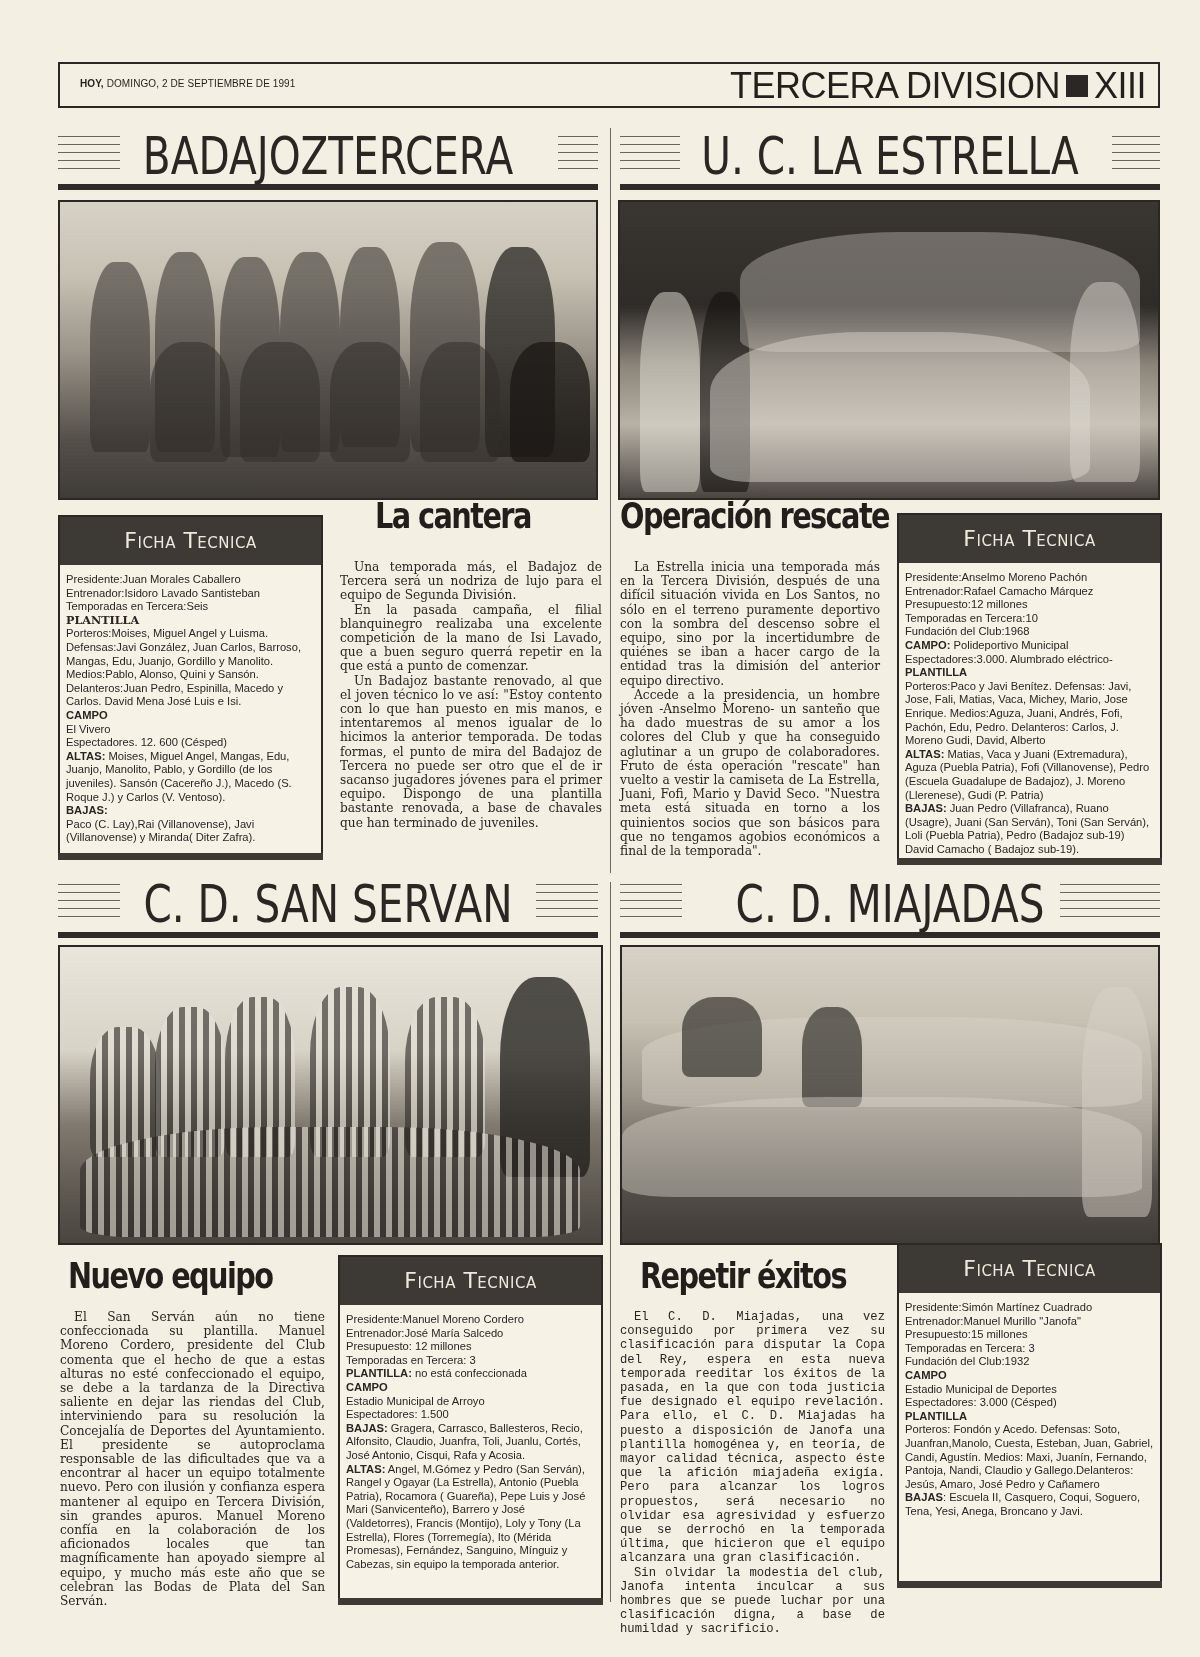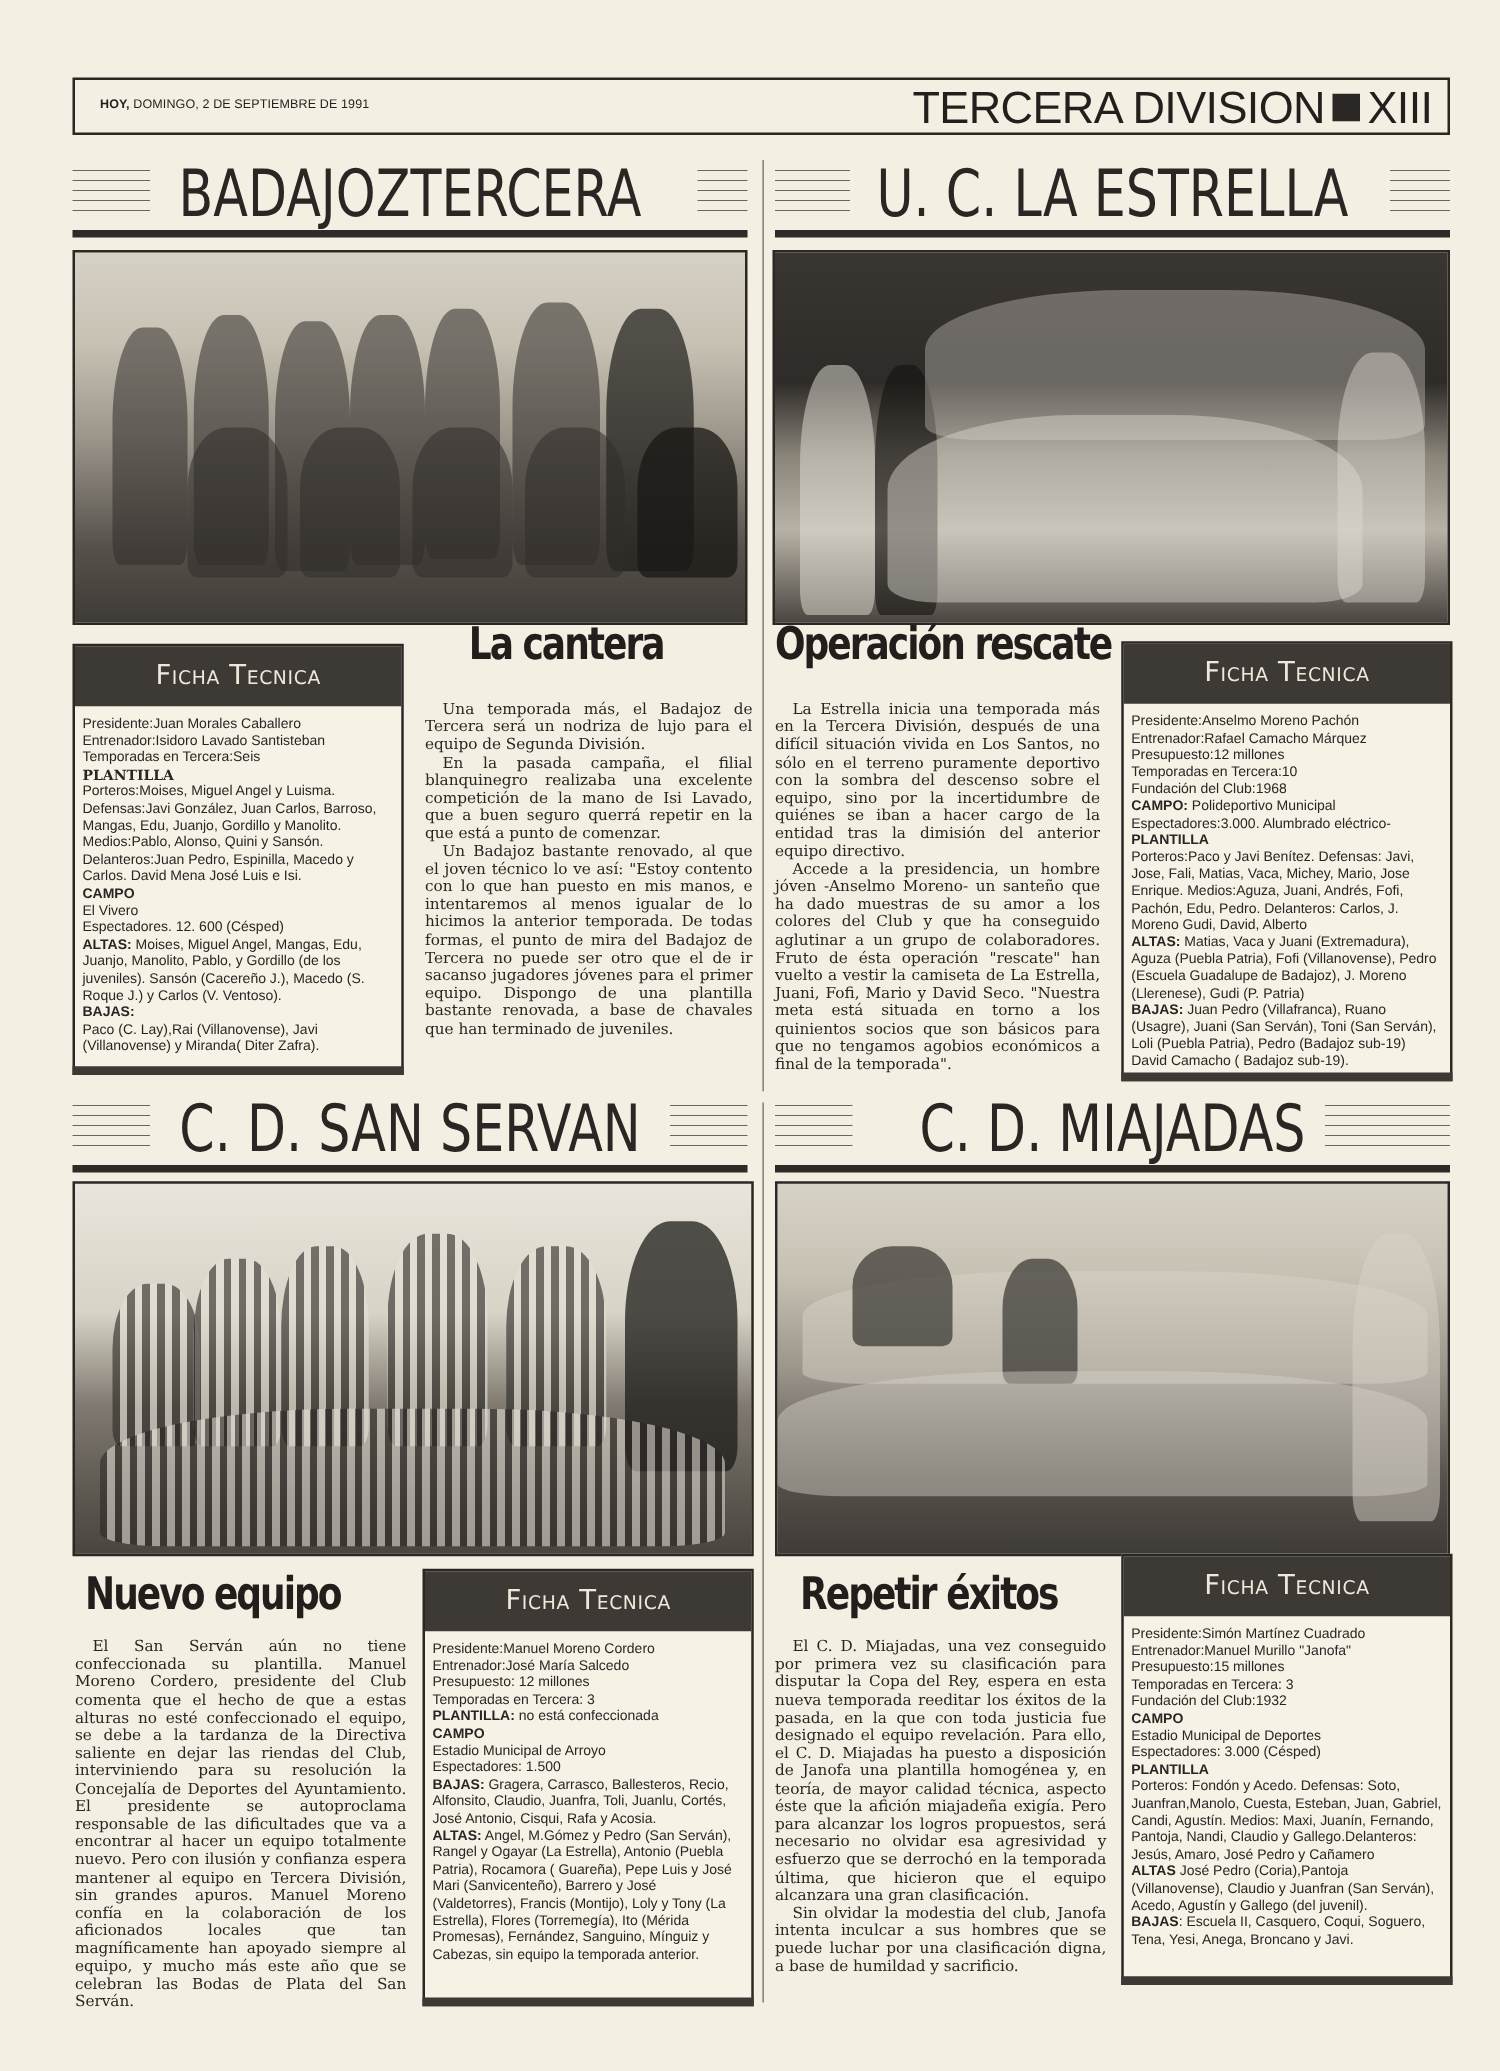--- a/index.html
+++ b/index.html
@@ -178,34 +178,33 @@
   <div class="rule"></div>
 </div>
 <div class="abs photo field" style="left:620px;top:945px;width:540px;height:300px;">
   <div class="fig" style="left:20px;top:70px;width:500px;height:90px;background:rgba(215,210,200,0.5);"></div>
   <div class="fig" style="left:60px;top:50px;width:80px;height:80px;background:rgba(30,28,25,0.6);"></div>
   <div class="fig" style="left:180px;top:60px;width:60px;height:100px;background:rgba(30,28,25,0.6);"></div>
   <div class="fig" style="left:0px;top:150px;width:520px;height:100px;background:rgba(215,210,200,0.45);"></div>
   <div class="fig" style="left:460px;top:40px;width:70px;height:230px;background:rgba(215,210,200,0.5);"></div>
 </div>
 <div class="abs headline" style="left:640px;top:1255px;">Repetir éxitos</div>
-<div class="abs article" style="left:620px;top:1310px;width:265px;">
+<div class="abs article" style="left:620px;top:1310px;width:265px;font-family:Liberation Mono, monospace;">
   <p>El C. D. Miajadas, una vez conseguido por primera vez su clasificación para disputar la Copa del Rey, espera en esta nueva temporada reeditar los éxitos de la pasada, en la que con toda justicia fue designado el equipo revelación. Para ello, el C. D. Miajadas ha puesto a disposición de Janofa una plantilla homogénea y, en teoría, de mayor calidad técnica, aspecto éste que la afición miajadeña exigía. Pero para alcanzar los logros propuestos, será necesario no olvidar esa agresividad y esfuerzo que se derrochó en la temporada última, que hicieron que el equipo alcanzara una gran clasificación.</p>
   <p>Sin olvidar la modestia del club, Janofa intenta inculcar a sus hombres que se puede luchar por una clasificación digna, a base de humildad y sacrificio.</p>
 </div>
 <div class="abs ficha" style="left:897px;top:1243px;width:265px;height:345px;">
   <div class="fh">Ficha Tecnica</div>
   <div class="fb">
     <p><b></b><span>Presidente:Simón Martínez Cuadrado</span></p>
     <p><b></b><span>Entrenador:Manuel Murillo "Janofa"</span></p>
     <p><b></b><span>Presupuesto:15 millones</span></p>
     <p><b></b><span>Temporadas en Tercera: 3</span></p>
     <p><b></b><span>Fundación del Club:1932</span></p>
     <p><b>CAMPO</b><span></span></p>
     <p><b></b><span>Estadio Municipal de Deportes</span></p>
     <p><b></b><span>Espectadores: 3.000 (Césped)</span></p>
     <p><b>PLANTILLA</b><span></span></p>
     <p><b></b><span>Porteros: Fondón y Acedo. Defensas: Soto, Juanfran,Manolo, Cuesta, Esteban, Juan, Gabriel, Candi, Agustín. Medios: Maxi, Juanín, Fernando, Pantoja, Nandi, Claudio y Gallego.Delanteros: Jesús, Amaro, José Pedro y Cañamero</span></p>
-    <p><b>ALTAS</b><span> José Pedro (Coria),Pantoja (Villanovense), Claudio y Juanfran (San Serván), Acedo, Agustín y Gallego (del juvenil).</span></p>
     <p><b>BAJAS</b><span>: Escuela II, Casquero, Coqui, Soguero, Tena, Yesi, Anega, Broncano y Javi.</span></p>
   </div>
   <div class="foot"></div>
 </div>
 
 </body></html>

